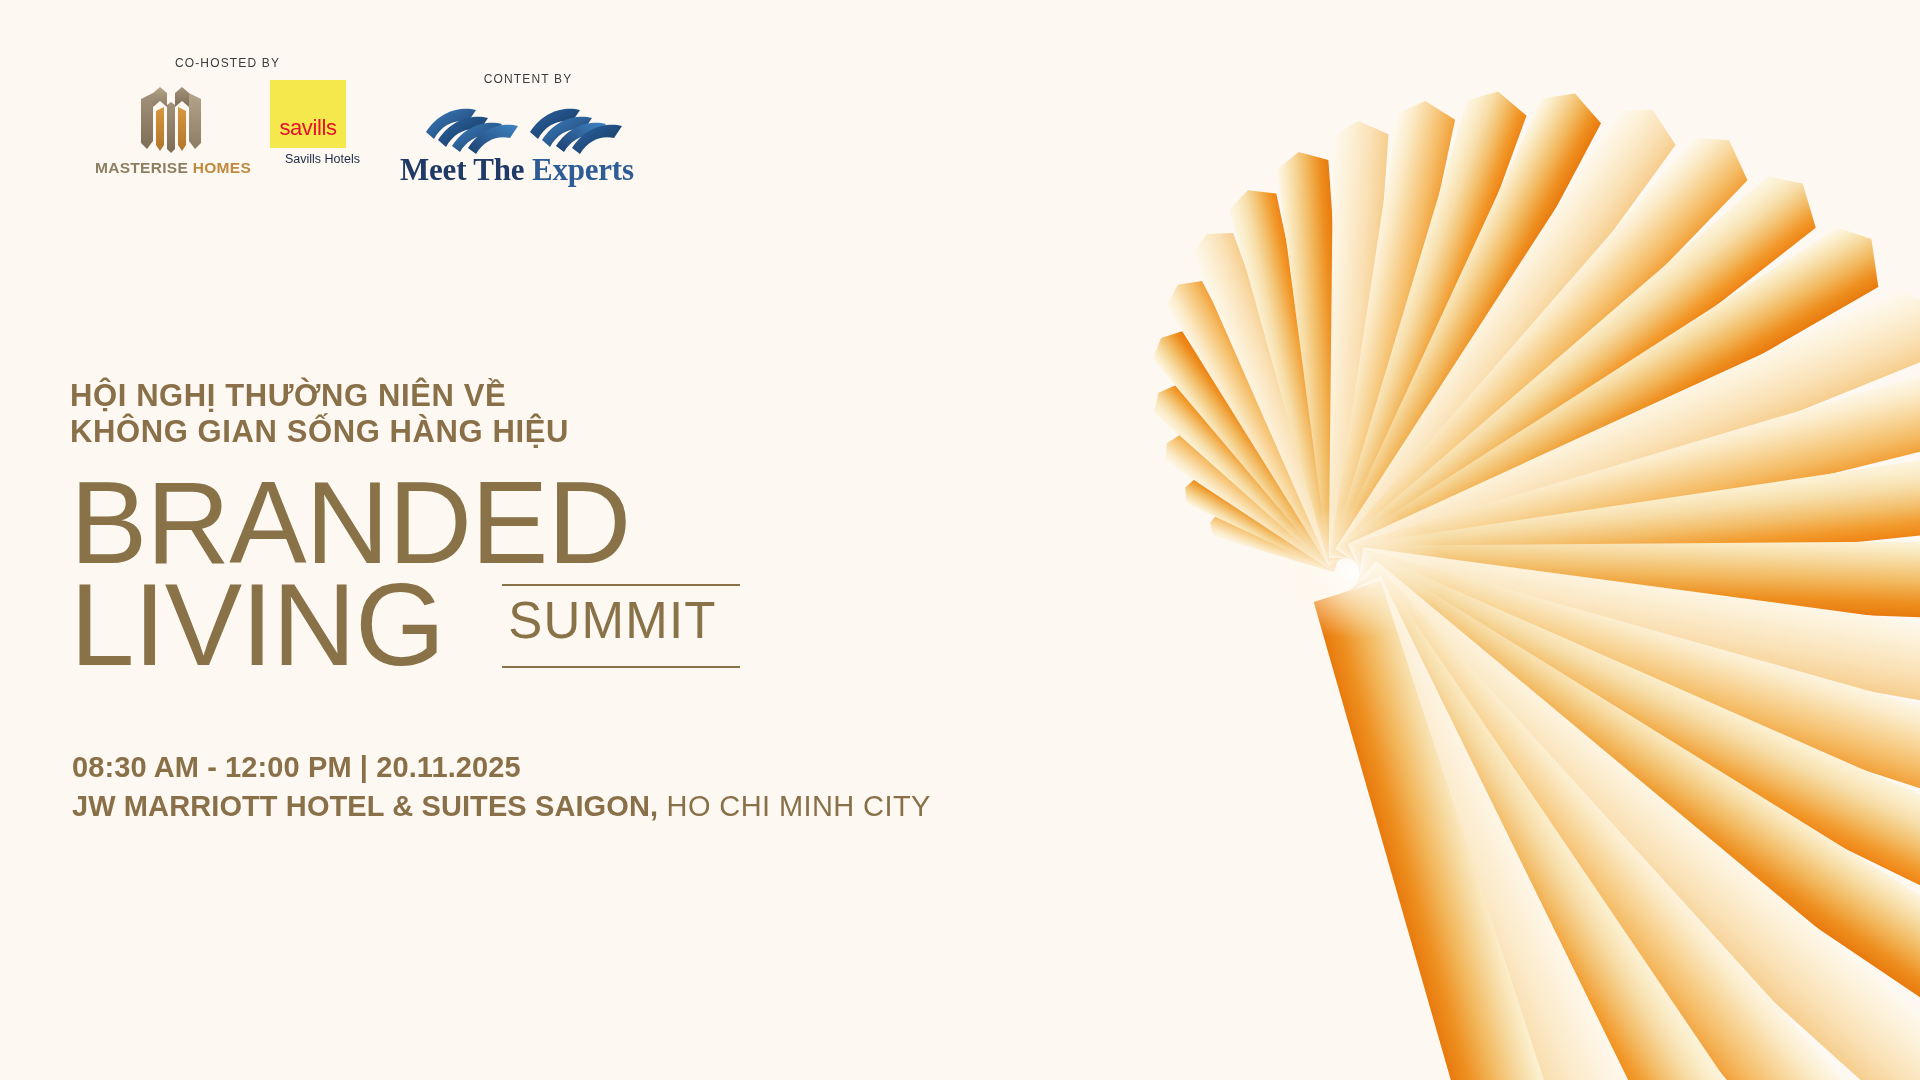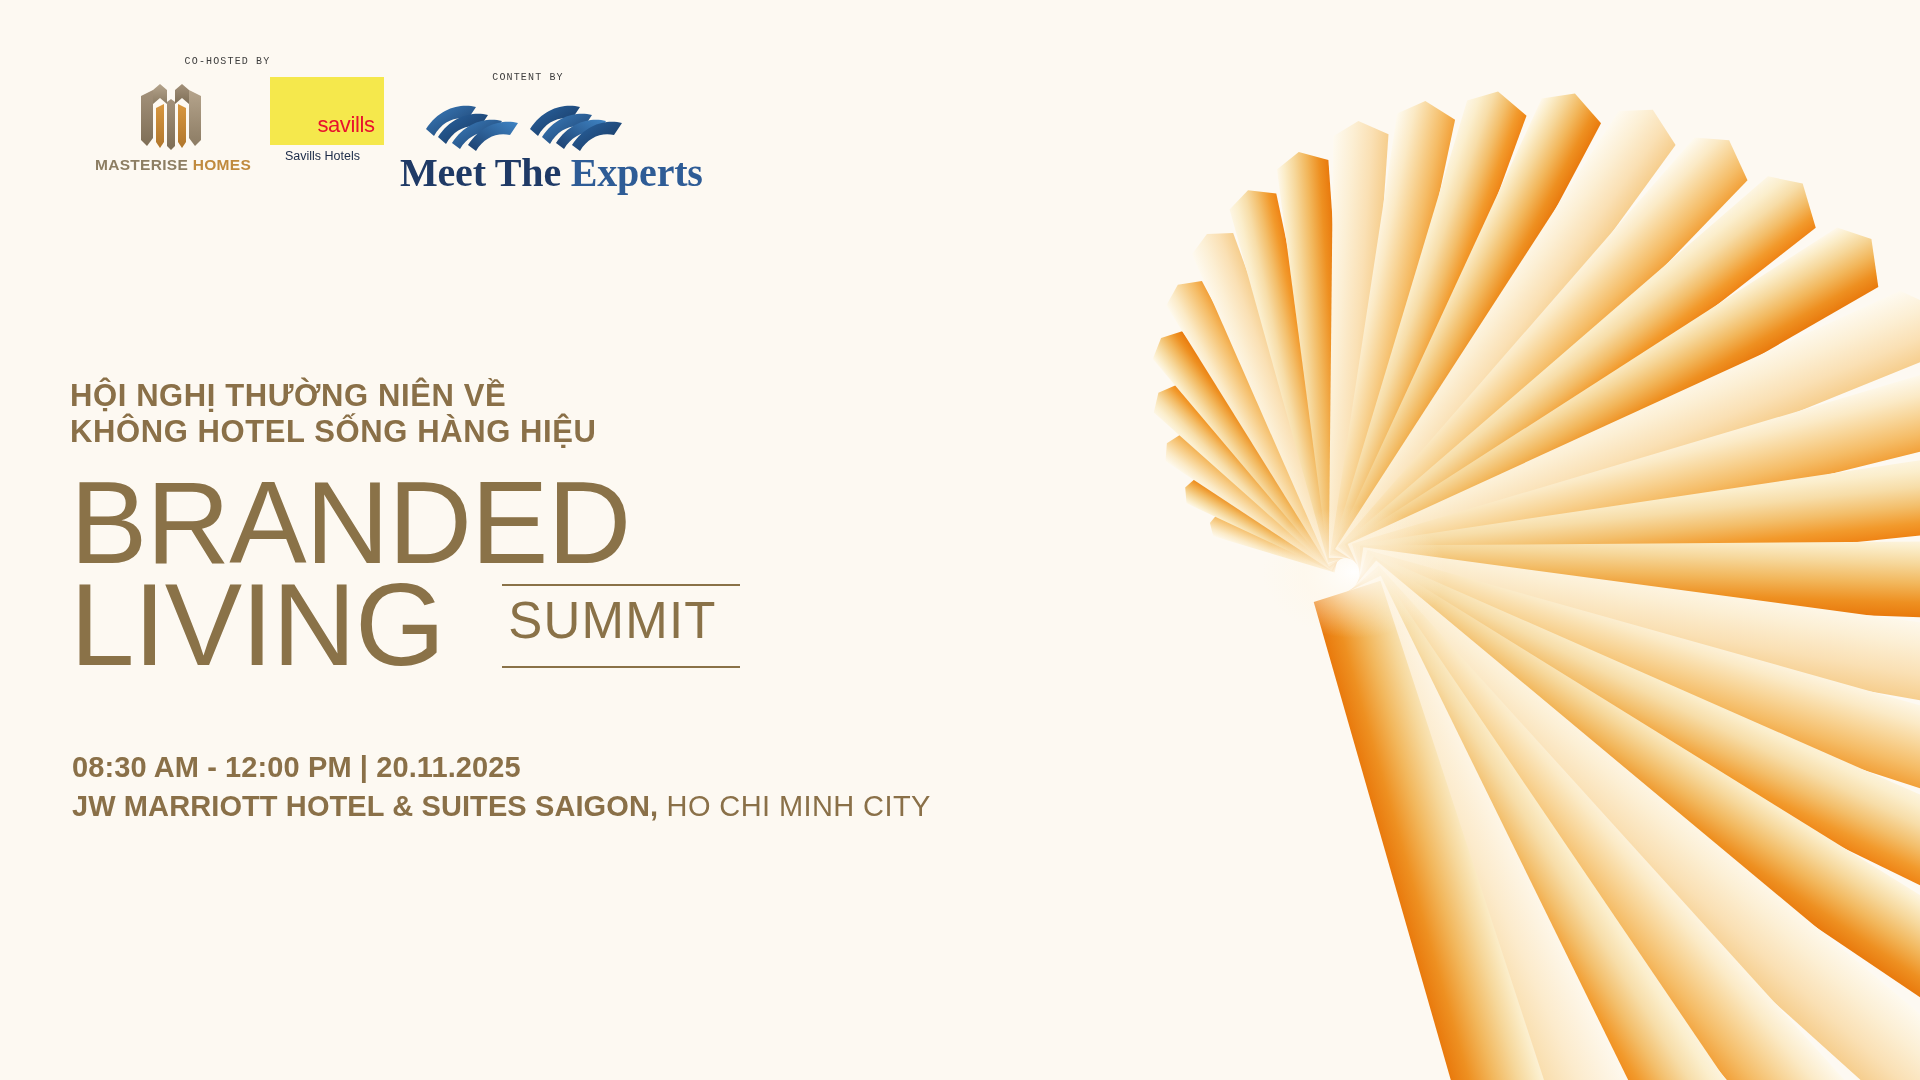--- a/index.html
+++ b/index.html
@@ -39,27 +39,27 @@
   #partners {
     position: absolute;
     left: 0px;
     top: 56px;
     width: 800px;
     height: 130px;
   }
 
   .partner-group { position: absolute; }
   .partner-caption {
-    font-size: 10px;
+    font-size: 12px;
     letter-spacing: 1.15px;
     color: #3C3C3C;
     font-weight: 400;
     text-align: center;
     white-space: nowrap;
-    font-family: Liberation Mono, monospace;
+    font-family: Liberation Sans, sans-serif;
   }
 
   
   #cohost-group { left: 95px; top: 0px; width: 265px; }
   #cohost-group .partner-caption { width: 265px; }
   #cohost-logos {
     position: relative;
     margin-top: 13px;
     height: 96px;
     width: 265px;
@@ -101,21 +101,20 @@
     height: 100px;
   }
   #savills-box {
     position: absolute;
     left: 14px; top: 0;
     width: 76px; height: 68px;
     background: #F5E84C;
     display: flex;
     align-items: flex-end;
     justify-content: center;
-    padding-left: 38px;
   }
   #savills-wordmark {
     color: #E8112D;
     font-size: 22px;
     font-weight: 400;
     letter-spacing: -0.4px;
     line-height: 1;
     padding-bottom: 9px;
     font-family: "Liberation Sans", sans-serif;
   }
@@ -146,21 +145,21 @@
   }
   #mte-mark svg { display:block; width:100%; height:100%; }
   #mte-word {
     position: absolute;
     left: 0; top: 50px;
     width: 256px;
     text-align: left;
     white-space: nowrap;
     font-family: "Liberation Serif", serif;
     font-weight: 700;
-    font-size: 40px;
+    font-size: 31px;
     letter-spacing: -0.2px;
   }
   #mte-word .mte-dark { color: #1F3A66; }
   #mte-word .mte-mid  { color: #2E5C96; }
 
   
   #headline {
     position: absolute;
     left: 70px;
     top: 378px;
@@ -474,21 +473,21 @@
         </div>
         <div id="mte-word"><span class="mte-dark">Meet The </span><span class="mte-mid">Experts</span></div>
       </div>
     </div>
 
   </div>
 
   <div id="headline">
 
     <div class="kicker-line">HỘI NGHỊ THƯỜNG NIÊN VỀ</div>
-    <div class="kicker-line">KHÔNG HOTEL SỐNG HÀNG HIỆU</div>
+    <div class="kicker-line">KHÔNG GIAN SỐNG HÀNG HIỆU</div>
 
     <div id="title-block">
       <span class="title-word">BRANDED</span>
 
       <div id="title-line2">
         <span class="title-word">LIVING</span>
 
         <div id="summit-wrap">
           <div class="summit-rule"></div>
           <div id="summit-text">SUMMIT</div>

